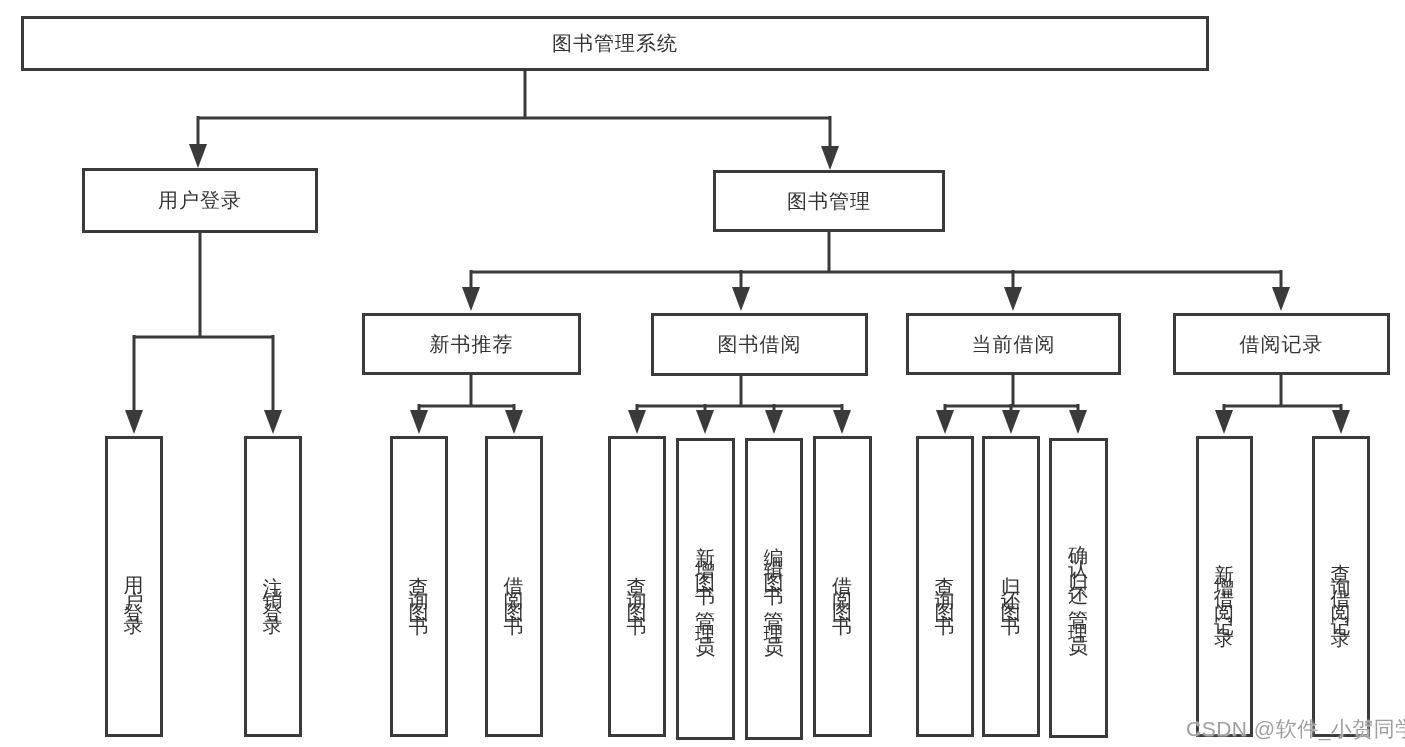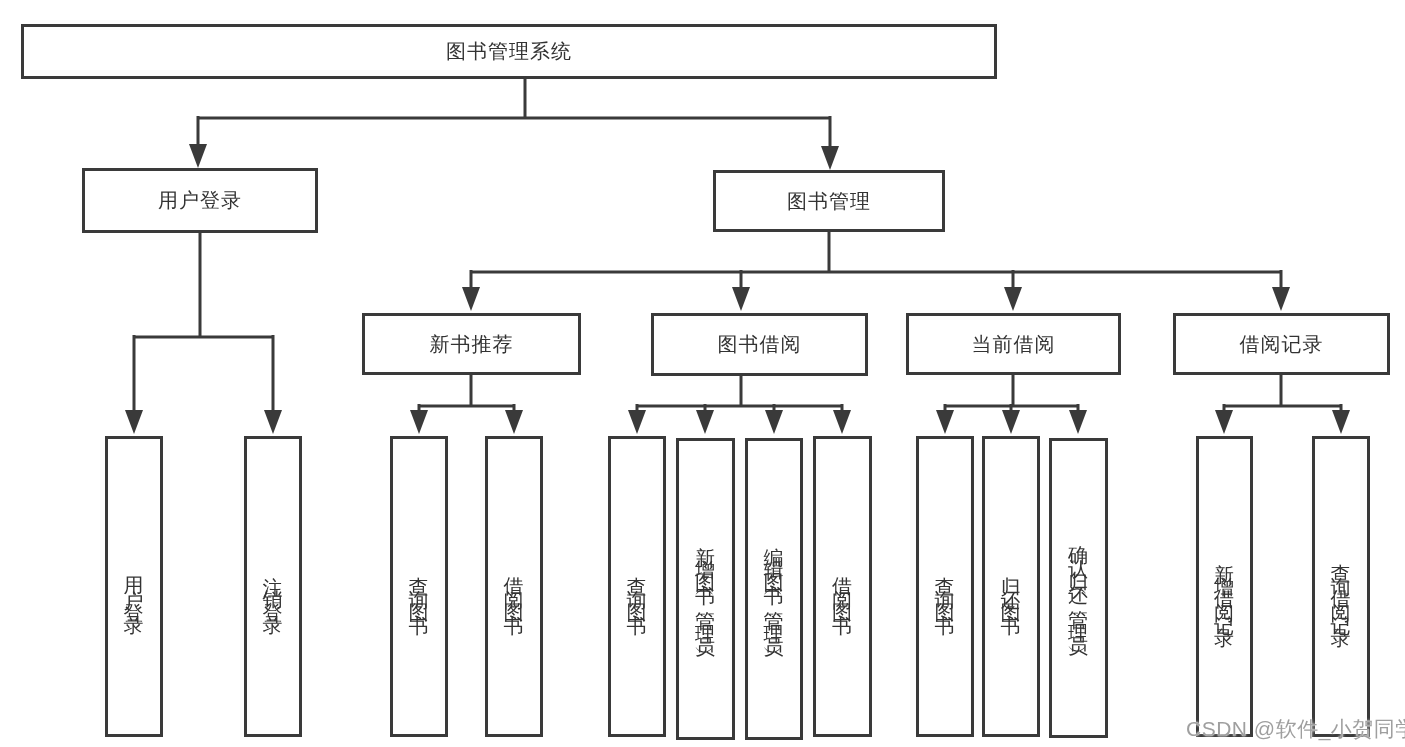--- a/index.html
+++ b/index.html
@@ -104,21 +104,21 @@
       <polygon points="1069,410 1087,410 1078,434"></polygon>
     </g>
 
     <g>
       <path d="M1281,375 V406 M1224,406 H1341 M1224,404 V412 M1341,404 V412"></path>
       <polygon points="1215,410 1233,410 1224,434"></polygon>
       <polygon points="1332,410 1350,410 1341,434"></polygon>
     </g>
   </svg>
 
-  <div class="node" style="left:21px;top:24px;width:976px;height:55px;">
+  <div class="node" style="left:21px;top:16px;width:1188px;height:55px;">
     <span class="lbl">图书管理系统</span>
   </div>
 
   <div class="node" style="left:82px;top:168px;width:236px;height:65px;">
     <span class="lbl">用户登录</span>
   </div>
   <div class="node" style="left:713px;top:170px;width:232px;height:62px;">
     <span class="lbl">图书管理</span>
   </div>
 

